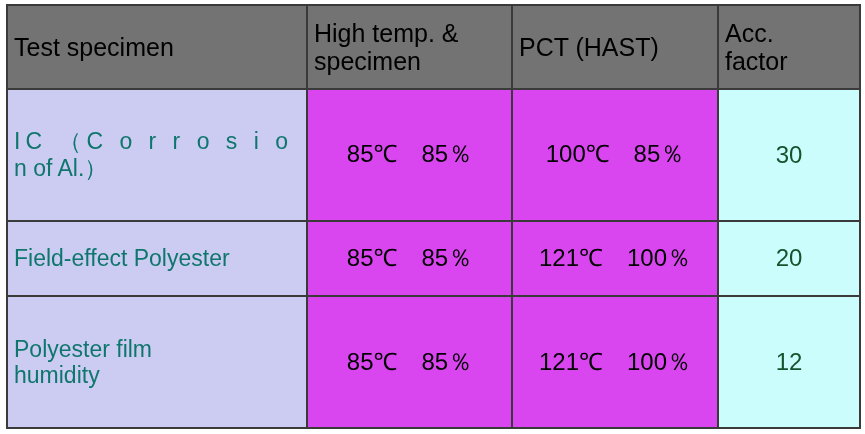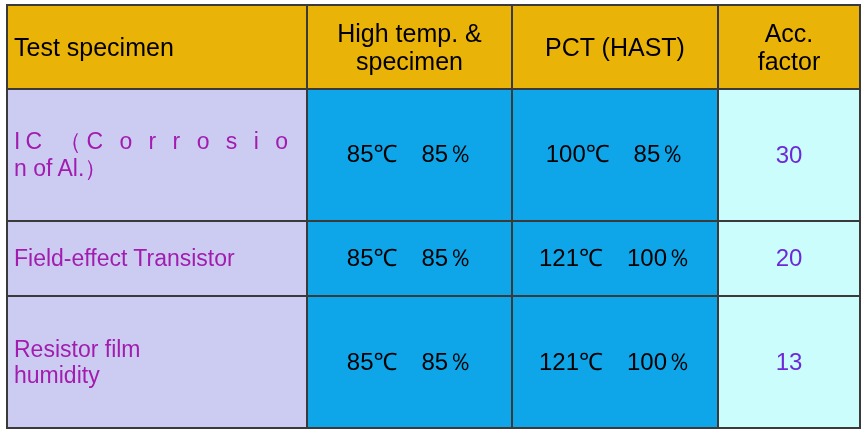--- a/index.html
+++ b/index.html
@@ -34,55 +34,55 @@
     vertical-align: middle;
   }
   
   col.c0 { width: 300px; }
   col.c1 { width: 205px; }
   col.c2 { width: 206px; }
   col.c3 { width: 142px; }
 
   
   tr.head td {
-    background: #eab308;
+    background: #737373;
     font-size: 25px;
     color: #000;
     height: 78px;
   }
   td.head-left {
     text-align: left;
     padding-left: 10px;
   }
   td.head-center {
-    text-align: center;
+    text-align: left;
     line-height: 1.12;
   }
 
   
   td.spec-name {
     background: #ccccf2;
     font-size: 23px;
     text-align: left;
     padding-left: 10px;
     line-height: 1.15;
-    color: #a21caf;
+    color: #0f766e;
   }
   td.cond {
-    background: #0ea5e9;
+    background: #d946ef;
     font-size: 24px;
     text-align: center;
     color: #000;
     line-height: 1.12;
   }
   td.factor {
     background: #ccfdfd;
     font-size: 24px;
     text-align: center;
-    color: #6d28d9;
+    color: #14532d;
   }
   .tracked {
     letter-spacing: 5px;
   }
   .small-pct { font-size: 20px; }
 </style>
 </head>
 <body>
 
 <div id="sheet">
@@ -116,33 +116,33 @@
           <div class="tracked">IC （C o r r o s i o</div>
           <div>n  of Al.）</div>
         </td>
         <td class="cond">85℃　85％</td>
         <td class="cond">100℃　85％</td>
         <td class="factor">30</td>
       </tr>
 
       <tr>
         <td class="spec-name">
-          <div>Field-effect Transistor</div>
+          <div>Field-effect Polyester</div>
         </td>
         <td class="cond">85℃　85％</td>
         <td class="cond">121℃　100％</td>
         <td class="factor">20</td>
       </tr>
 
       <tr>
         <td class="spec-name">
-          <div>Resistor film</div>
+          <div>Polyester film</div>
           <div>humidity</div>
         </td>
         <td class="cond">85℃　85％</td>
         <td class="cond">121℃　100％</td>
-        <td class="factor">13</td>
+        <td class="factor">12</td>
       </tr>
 
 
     </tbody>
   </table>
 </div>
 
 </body></html>

